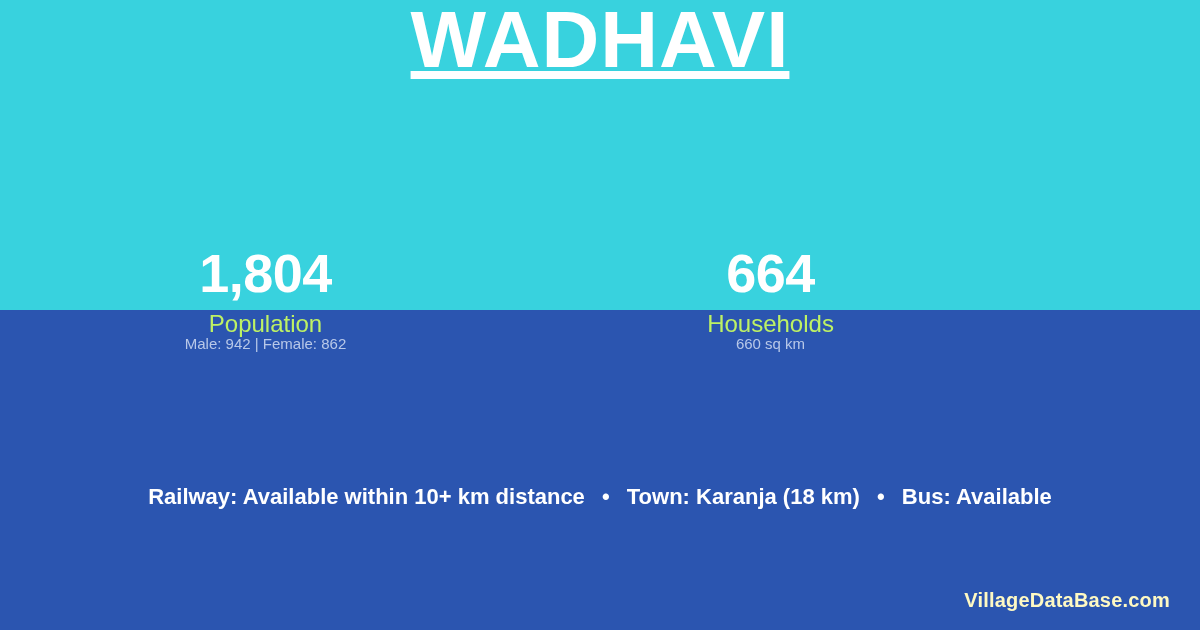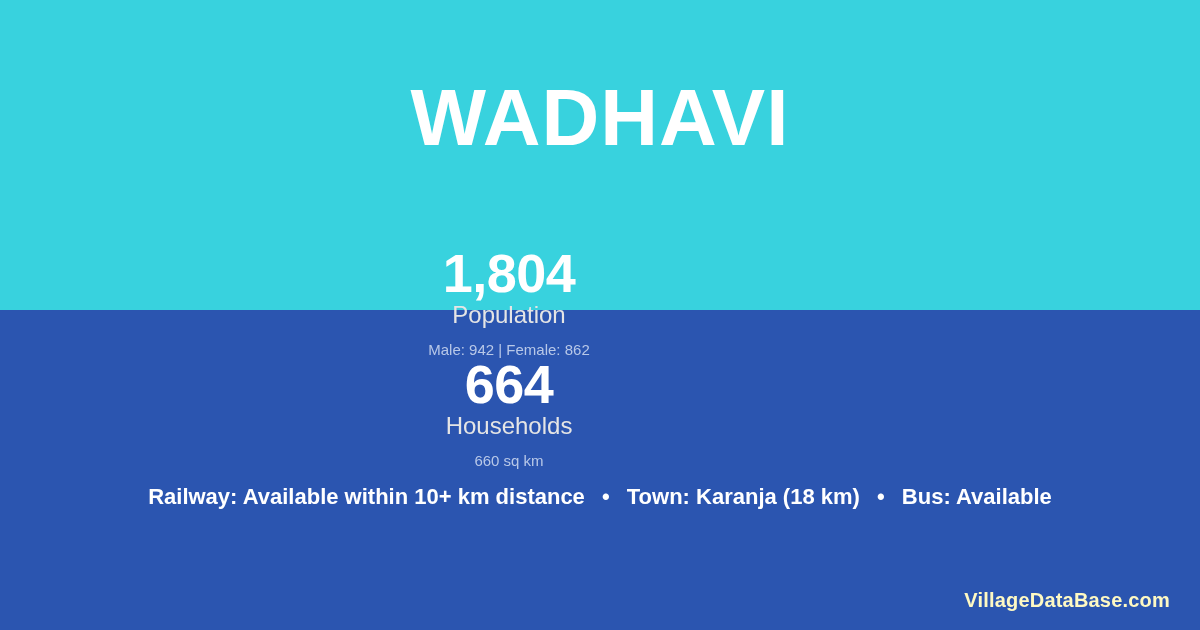--- a/index.html
+++ b/index.html
@@ -36,68 +36,67 @@
 
   
   .header {
     position: absolute;
     top: 0; left: 0;
     width: 1200px;
     text-align: center;
   }
 
   .village-title {
-    margin-top: 78px;
     font-size: 80px;
     font-weight: bold;
     line-height: 1.0;
     color: #ffffff;
     letter-spacing: 1px;
+    text-decoration: underline;
   }
 
   .village-subtitle {
     margin-top: 22px;
     font-size: 26px;
     font-weight: normal;
     line-height: 1.0;
     color: #ffffff;
   }
 
   
   .stats-row {
     position: absolute;
-    top: 246px; left: 4px;
+    top: 246px; left: 13px;
     width: 1010px;
     display: flex;
-    flex-direction: column;
+    flex-direction: row;
   }
 
   .stat-col {
     flex: 1 1 0;
     text-align: center;
   }
 
   .stat-value {
     font-size: 54px;
     font-weight: bold;
     line-height: 1.0;
     color: #ffffff;
     letter-spacing: -0.5px;
   }
 
   .stat-label {
-    margin-top: 3px;
+    margin-top: 12px;
     font-size: 24px;
     font-weight: normal;
     line-height: 1.0;
-    color: #e5e5e5;
+    color: #bef264;
   }
 
   .stat-sub {
-    margin-top: 15px;
     font-size: 15px;
     font-weight: normal;
     line-height: 1.0;
     color: #b8c8e8;
   }
 
   
   .info-line {
     position: absolute;
     top: 486px; left: 0;

